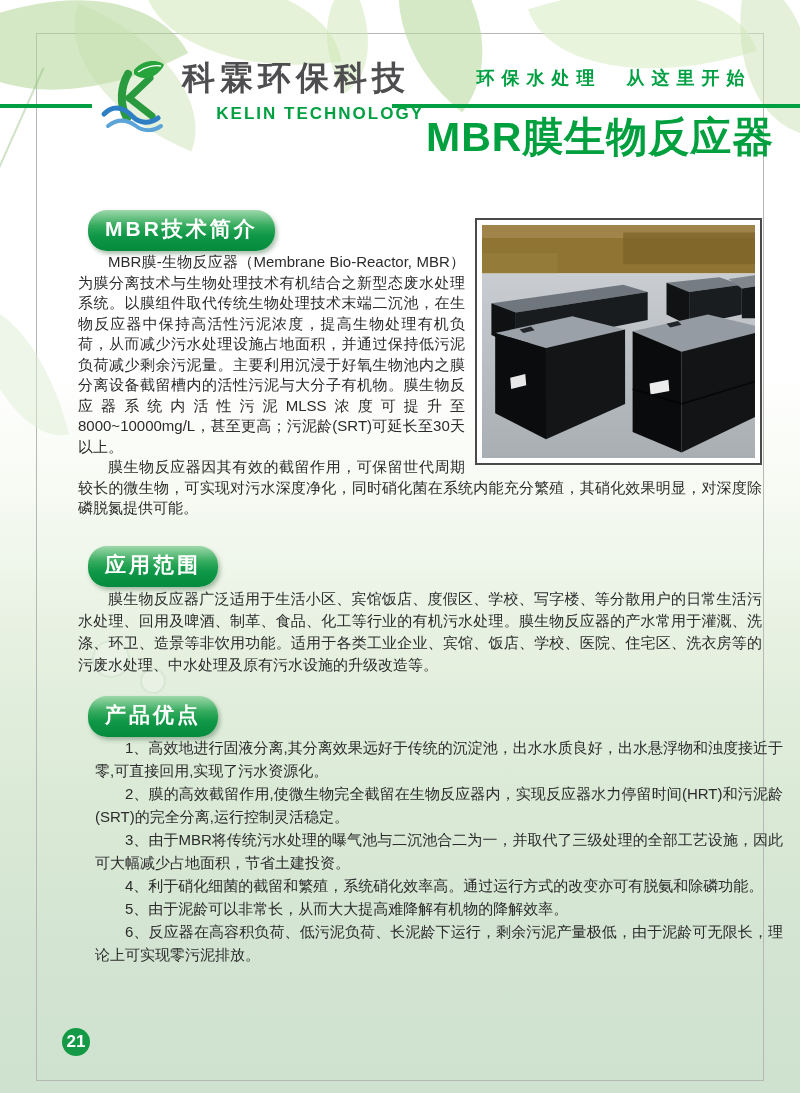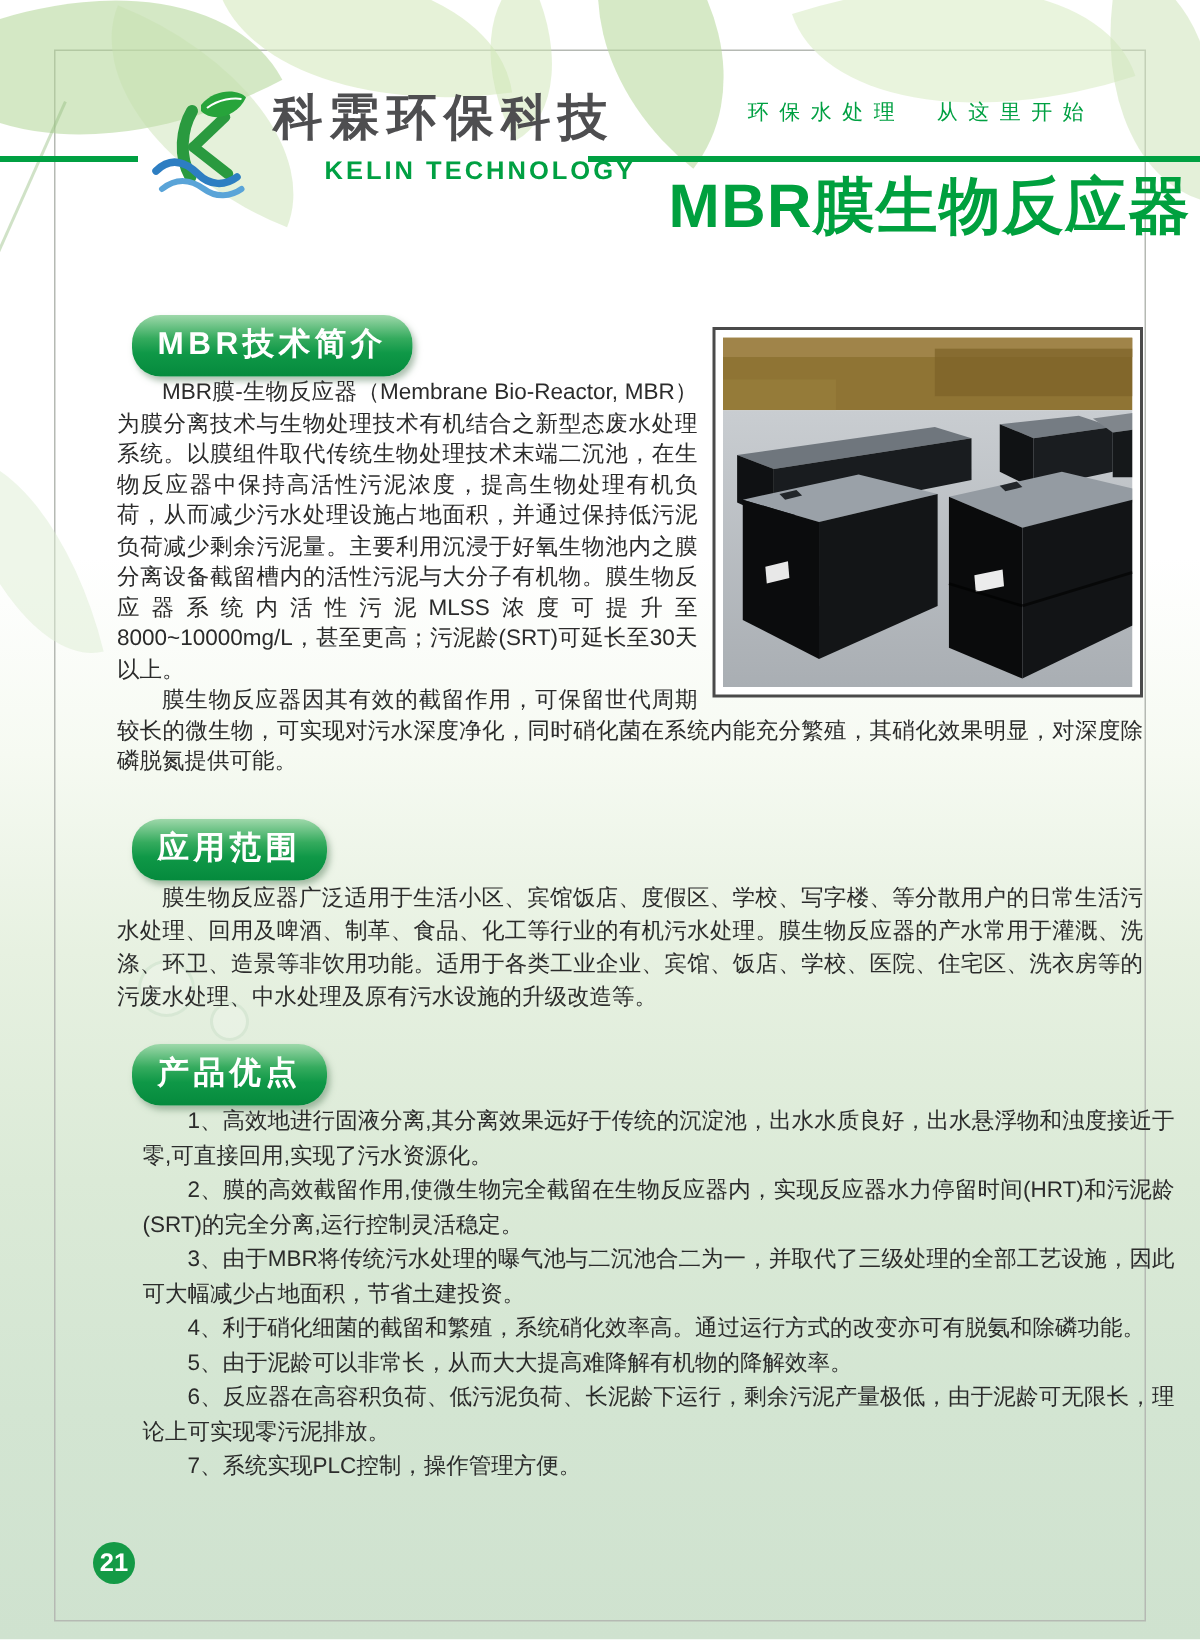--- a/index.html
+++ b/index.html
@@ -25,24 +25,24 @@
   }
   .brand-en{
     position:absolute;left:184px;top:104px;width:240px;
     font-size:17px;font-weight:bold;color:#00a042;letter-spacing:2px;white-space:nowrap;text-align:right;
   }
   .rule{position:absolute;top:104px;height:4px;background:#00a042;}
   .rule-left{left:0;width:92px;}
   .rule-right{left:392px;width:408px;}
   .slogan{
     position:absolute;left:438px;top:66px;width:352px;text-align:center;
-    font-size:14px;font-weight:normal;color:#00a042;letter-spacing:7px;white-space:nowrap;
+    font-size:18px;font-weight:bold;color:#00a042;letter-spacing:7px;white-space:nowrap;
   }
   .page-title{
-    position:absolute;left:426px;top:110px;width:368px;text-align:right;
+    position:absolute;left:426px;top:110px;width:368px;text-align:left;
     font-size:41px;font-weight:bold;color:#00a03e;letter-spacing:1px;white-space:nowrap;
   }
 
   
   .ribbon{
     position:absolute;display:inline-block;padding:5px 17px 8px 17px;
     border-radius:19px;color:#ffffff;font-size:21px;font-weight:bold;letter-spacing:3px;
     background:linear-gradient(180deg,#9ed8aa 0%,#35ab5e 38%,#0f9847 62%,#058a3d 100%);
     box-shadow:2px 3px 4px rgba(90,130,95,.5);white-space:nowrap;
   }
@@ -160,19 +160,18 @@
     </div>
 
     <div class="ribbon r3">产品优点</div>
     <div class="sec3-text body-text">
       <p>1、高效地进行固液分离,其分离效果远好于传统的沉淀池，出水水质良好，出水悬浮物和浊度接近于零,可直接回用,实现了污水资源化。</p>
       <p>2、膜的高效截留作用,使微生物完全截留在生物反应器内，实现反应器水力停留时间(HRT)和污泥龄(SRT)的完全分离,运行控制灵活稳定。</p>
       <p>3、由于MBR将传统污水处理的曝气池与二沉池合二为一，并取代了三级处理的全部工艺设施，因此可大幅减少占地面积，节省土建投资。</p>
       <p>4、利于硝化细菌的截留和繁殖，系统硝化效率高。通过运行方式的改变亦可有脱氨和除磷功能。</p>
       <p>5、由于泥龄可以非常长，从而大大提高难降解有机物的降解效率。</p>
       <p>6、反应器在高容积负荷、低污泥负荷、长泥龄下运行，剩余污泥产量极低，由于泥龄可无限长，理论上可实现零污泥排放。</p>
-      <p>7、系统实现PLC控制，操作管理方便。</p>
     </div>
 
     <div class="page-badge">21</div>
 
   </div>
 </div>
 
 </body></html>

